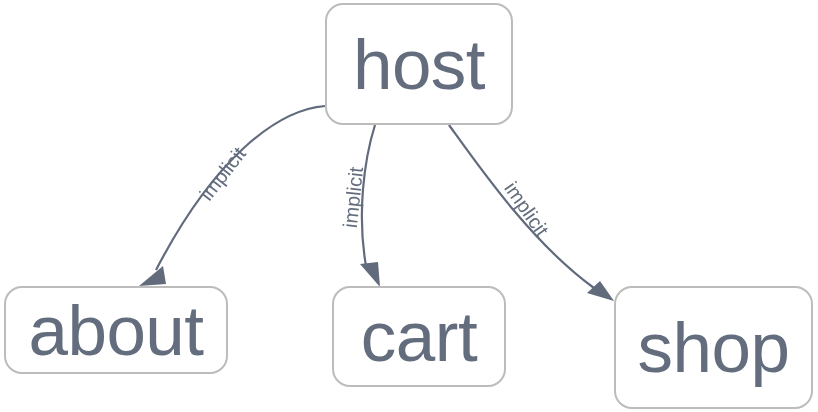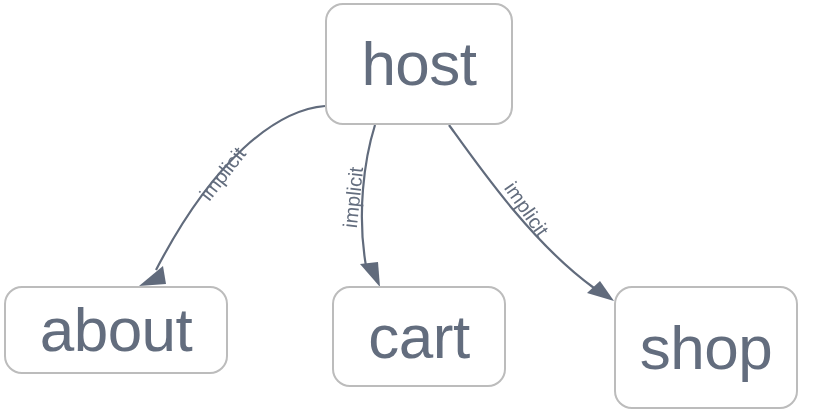--- a/index.html
+++ b/index.html
@@ -31,21 +31,21 @@
     border: 2px solid #bcbcbc;
     border-radius: 18px;
     display: flex;
     align-items: center;
     justify-content: center;
     z-index: 2;
   }
   .node-label {
     color: #636d7e;
     font-family: "Liberation Sans", sans-serif;
-    font-size: 62px;
+    font-size: 71px;
     font-weight: 400;
     line-height: 1;
     letter-spacing: -0.5px;
     white-space: nowrap;
     user-select: none;
   }
   .edge-path {
     fill: none;
     stroke: #616b7c;
     stroke-width: 2.2;
@@ -93,17 +93,17 @@
   </div>
 
   <div class="node-box" style="left:4px; top:286px; width:224px; height:88px;">
     <span class="node-label">about</span>
   </div>
 
   <div class="node-box" style="left:332px; top:286px; width:174px; height:101px;">
     <span class="node-label">cart</span>
   </div>
 
-  <div class="node-box" style="left:614px; top:286px; width:184px; height:123px;">
+  <div class="node-box" style="left:614px; top:286px; width:199px; height:123px;">
     <span class="node-label">shop</span>
   </div>
 
 </div>
 
 </body></html>

